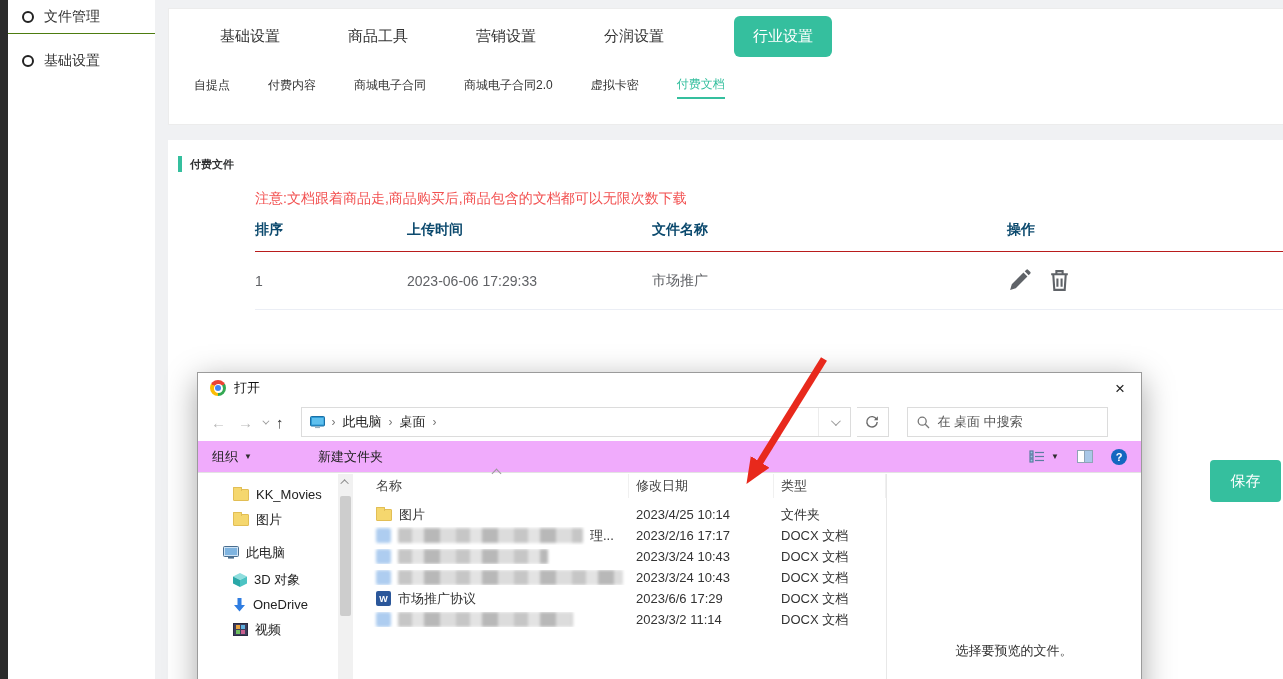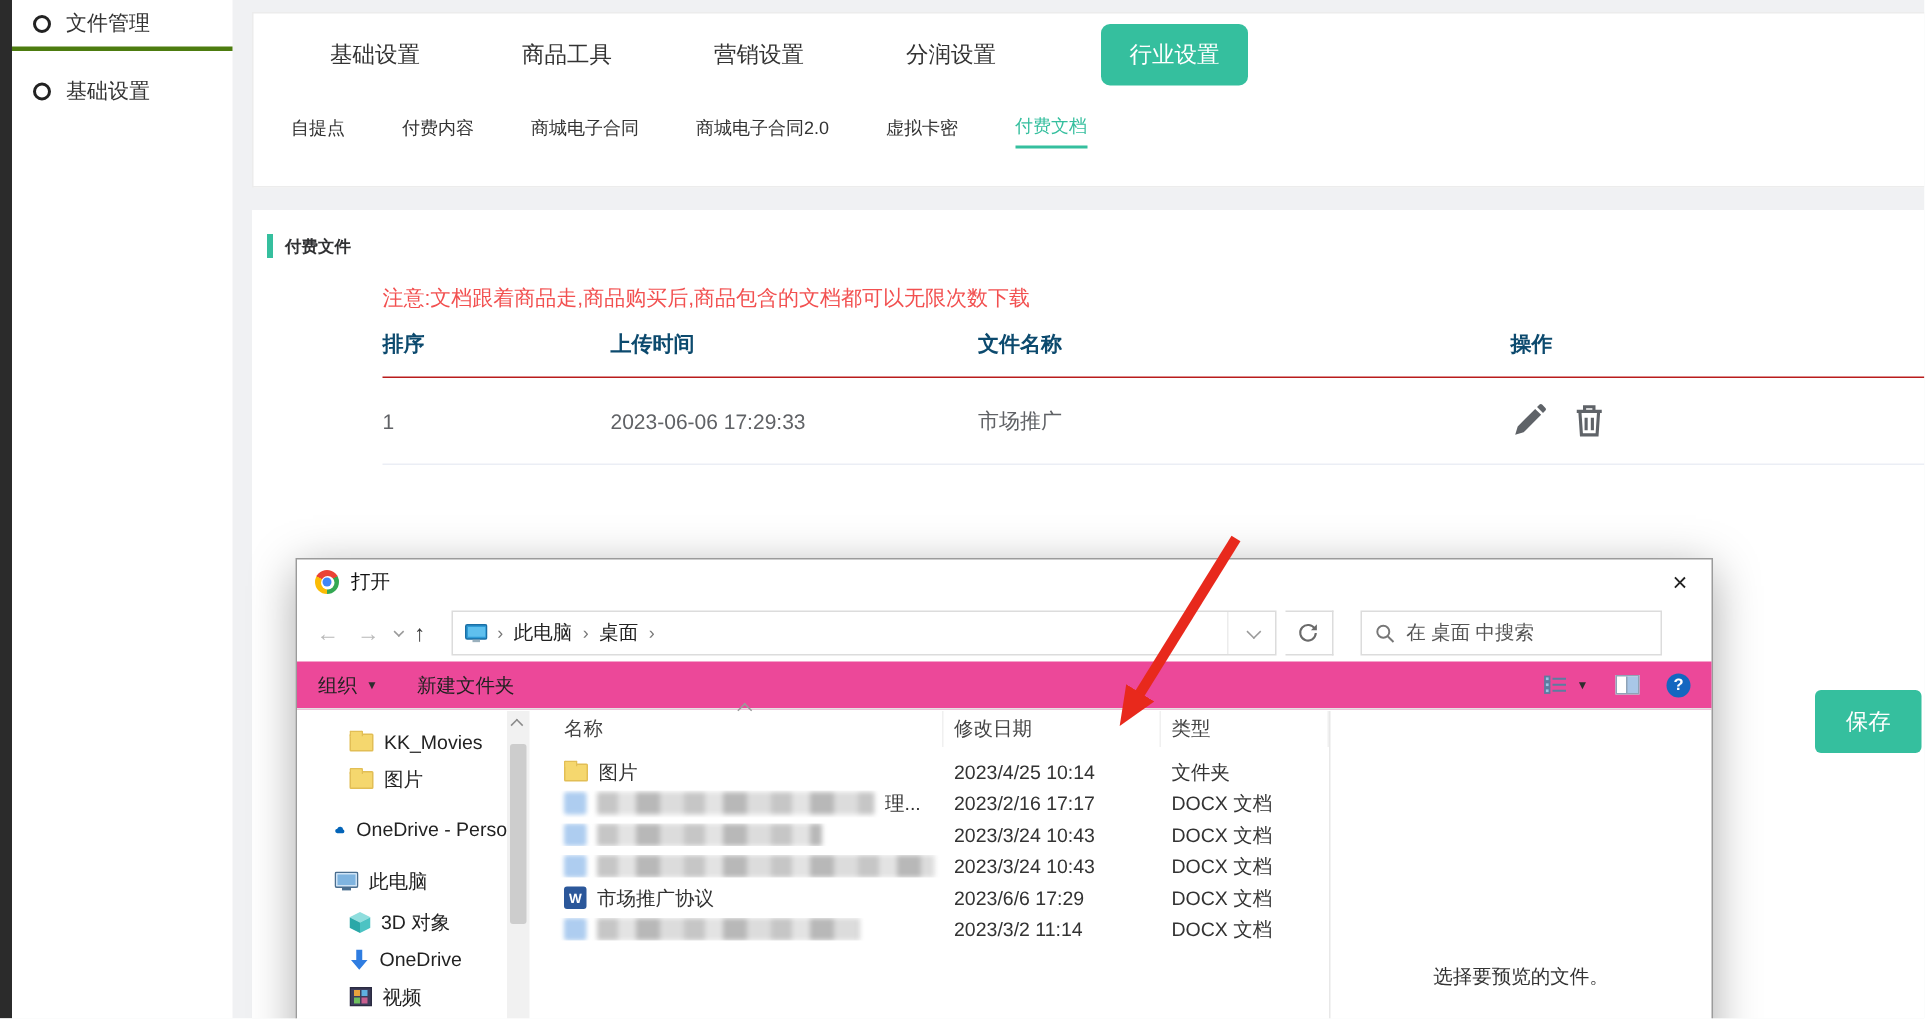--- a/index.html
+++ b/index.html
@@ -4,21 +4,21 @@
 <style>
   * { margin:0; padding:0; box-sizing:border-box; }
   body { font-family:"Liberation Sans", sans-serif; }
   .page { position:relative; width:1283px; height:679px; overflow:hidden; background:#f0f1f3; }
 
   
   .edge-strip { position:absolute; left:0; top:0; width:8px; height:679px; background:#2b2b2b; }
   .sidebar { position:absolute; left:8px; top:0; width:147px; height:679px; background:#fff; }
   .side-item { display:flex; align-items:center; gap:10px; height:34px; padding-left:14px;
                font-size:14px; color:#333; cursor:pointer; }
-  .side-item.first { border-bottom:3px solid #4d7c0f; }
+  .side-item.first { border-bottom:1px solid #4d7c0f; }
   .radio { width:12px; height:12px; border:2px solid #222; border-radius:50%; flex:0 0 auto; }
   .side-item + .side-item { margin-top:10px; }
 
   
   .tabcard { position:absolute; left:168px; top:8px; right:0; height:117px; background:#fff;
              border:1px solid #ececec; border-right:none; }
   .tabs1 { display:flex; align-items:center; padding-left:17px; height:55px; }
   .tab1 { width:128px; text-align:center; font-size:15px; color:#333; cursor:pointer; }
   .tab1.btn-active { width:auto; margin-left:36px; background:var(--accent); color:#fff;
                      padding:11px 19px; border-radius:6px; font-size:15px; }
@@ -73,22 +73,22 @@
           border:1px solid #dcdcdc; background:#fff; }
   .addr-main { display:flex; align-items:center; gap:7px; padding:0 8px; flex:1; font-size:13px; color:#222; }
   .addr-sep { color:#777; font-size:12px; }
   .addr-chev { width:32px; align-self:stretch; display:flex; align-items:center; justify-content:center;
                border-left:1px solid #ececec; cursor:pointer; }
   .refresh-btn { width:32px; height:30px; border:1px solid #dcdcdc; border-left:none;
                  display:flex; align-items:center; justify-content:center; cursor:pointer; background:#fff; }
   .searchbox { display:flex; align-items:center; gap:8px; height:30px; width:201px; margin-left:12px;
                border:1px solid #dcdcdc; background:#fff; padding:0 9px; }
   .search-ph { font-size:13px; color:#555; }
-  .dlg-toolbar { display:flex; align-items:center; height:32px; background:#ec4899;
-                 border-bottom:1px solid #e3e3e3; padding:0 14px; font-size:13px; color:#222; }
+  .dlg-toolbar { display:flex; align-items:center; height:32px; background:#f0abfc;
+                 border-bottom:1px solid #e3e3e3; padding:0 14px; font-size:13px; color:#222;gap:40px; }
   .tb-item { display:flex; align-items:center; gap:6px; cursor:pointer; }
   .tb-caret { font-size:8px; color:#2d2d2d; }
   .tb-newfolder { margin-left:26px; cursor:pointer; }
   .tb-right { margin-left:auto; display:flex; align-items:center; gap:18px; }
   .pane-icon { width:16px; height:13px; border:1px solid #8fa3b7; background:#fff; position:relative; }
   .pane-icon::after { content:""; position:absolute; right:0; top:0; width:7px; height:100%;
                       background:#a9c7e7; border-left:1px solid #8fa3b7; }
   .help-icon { width:16px; height:16px; border-radius:50%; background:#1467c0; color:#fff;
                font-size:11px; font-weight:bold; display:flex; align-items:center; justify-content:center; }
   .dlg-body { position:absolute; left:0; top:101px; right:0; bottom:0; display:flex; }
@@ -288,26 +288,20 @@
       <div class="tree">
         <div class="tree-item lvl2">
           <span class="icon-folder"></span>
           <span>KK_Movies</span>
         </div>
         <div class="tree-item lvl2">
           <span class="icon-folder"></span>
           <span>图片</span>
         </div>
         <div class="tree-item lvl1 gap">
-          <svg width="17" height="12" viewBox="0 0 17 12">
-            <path fill="#0364b8" d="M4.5 11.5a3.3 3.3 0 0 1-.4-6.6A4.6 4.6 0 0 1 13 6a2.9 2.9 0 0 1-.4 5.5z"></path>
-          </svg>
-          <span>OneDrive - Perso</span>
-        </div>
-        <div class="tree-item lvl1 gap">
           <svg width="16" height="14" viewBox="0 0 16 14">
             <rect x="0.5" y="0.5" width="15" height="10" rx="1" fill="#cfe3f5" stroke="#4a6e8f"></rect>
             <rect x="2" y="2" width="12" height="7" fill="#7fb4e0"></rect>
             <rect x="5" y="11" width="6" height="1.6" fill="#4a6e8f"></rect>
           </svg>
           <span>此电脑</span>
         </div>
         <div class="tree-item lvl2">
           <svg width="14" height="14" viewBox="0 0 14 14">
             <polygon points="7,0 14,3.5 7,7 0,3.5" fill="#8fdede"></polygon>

